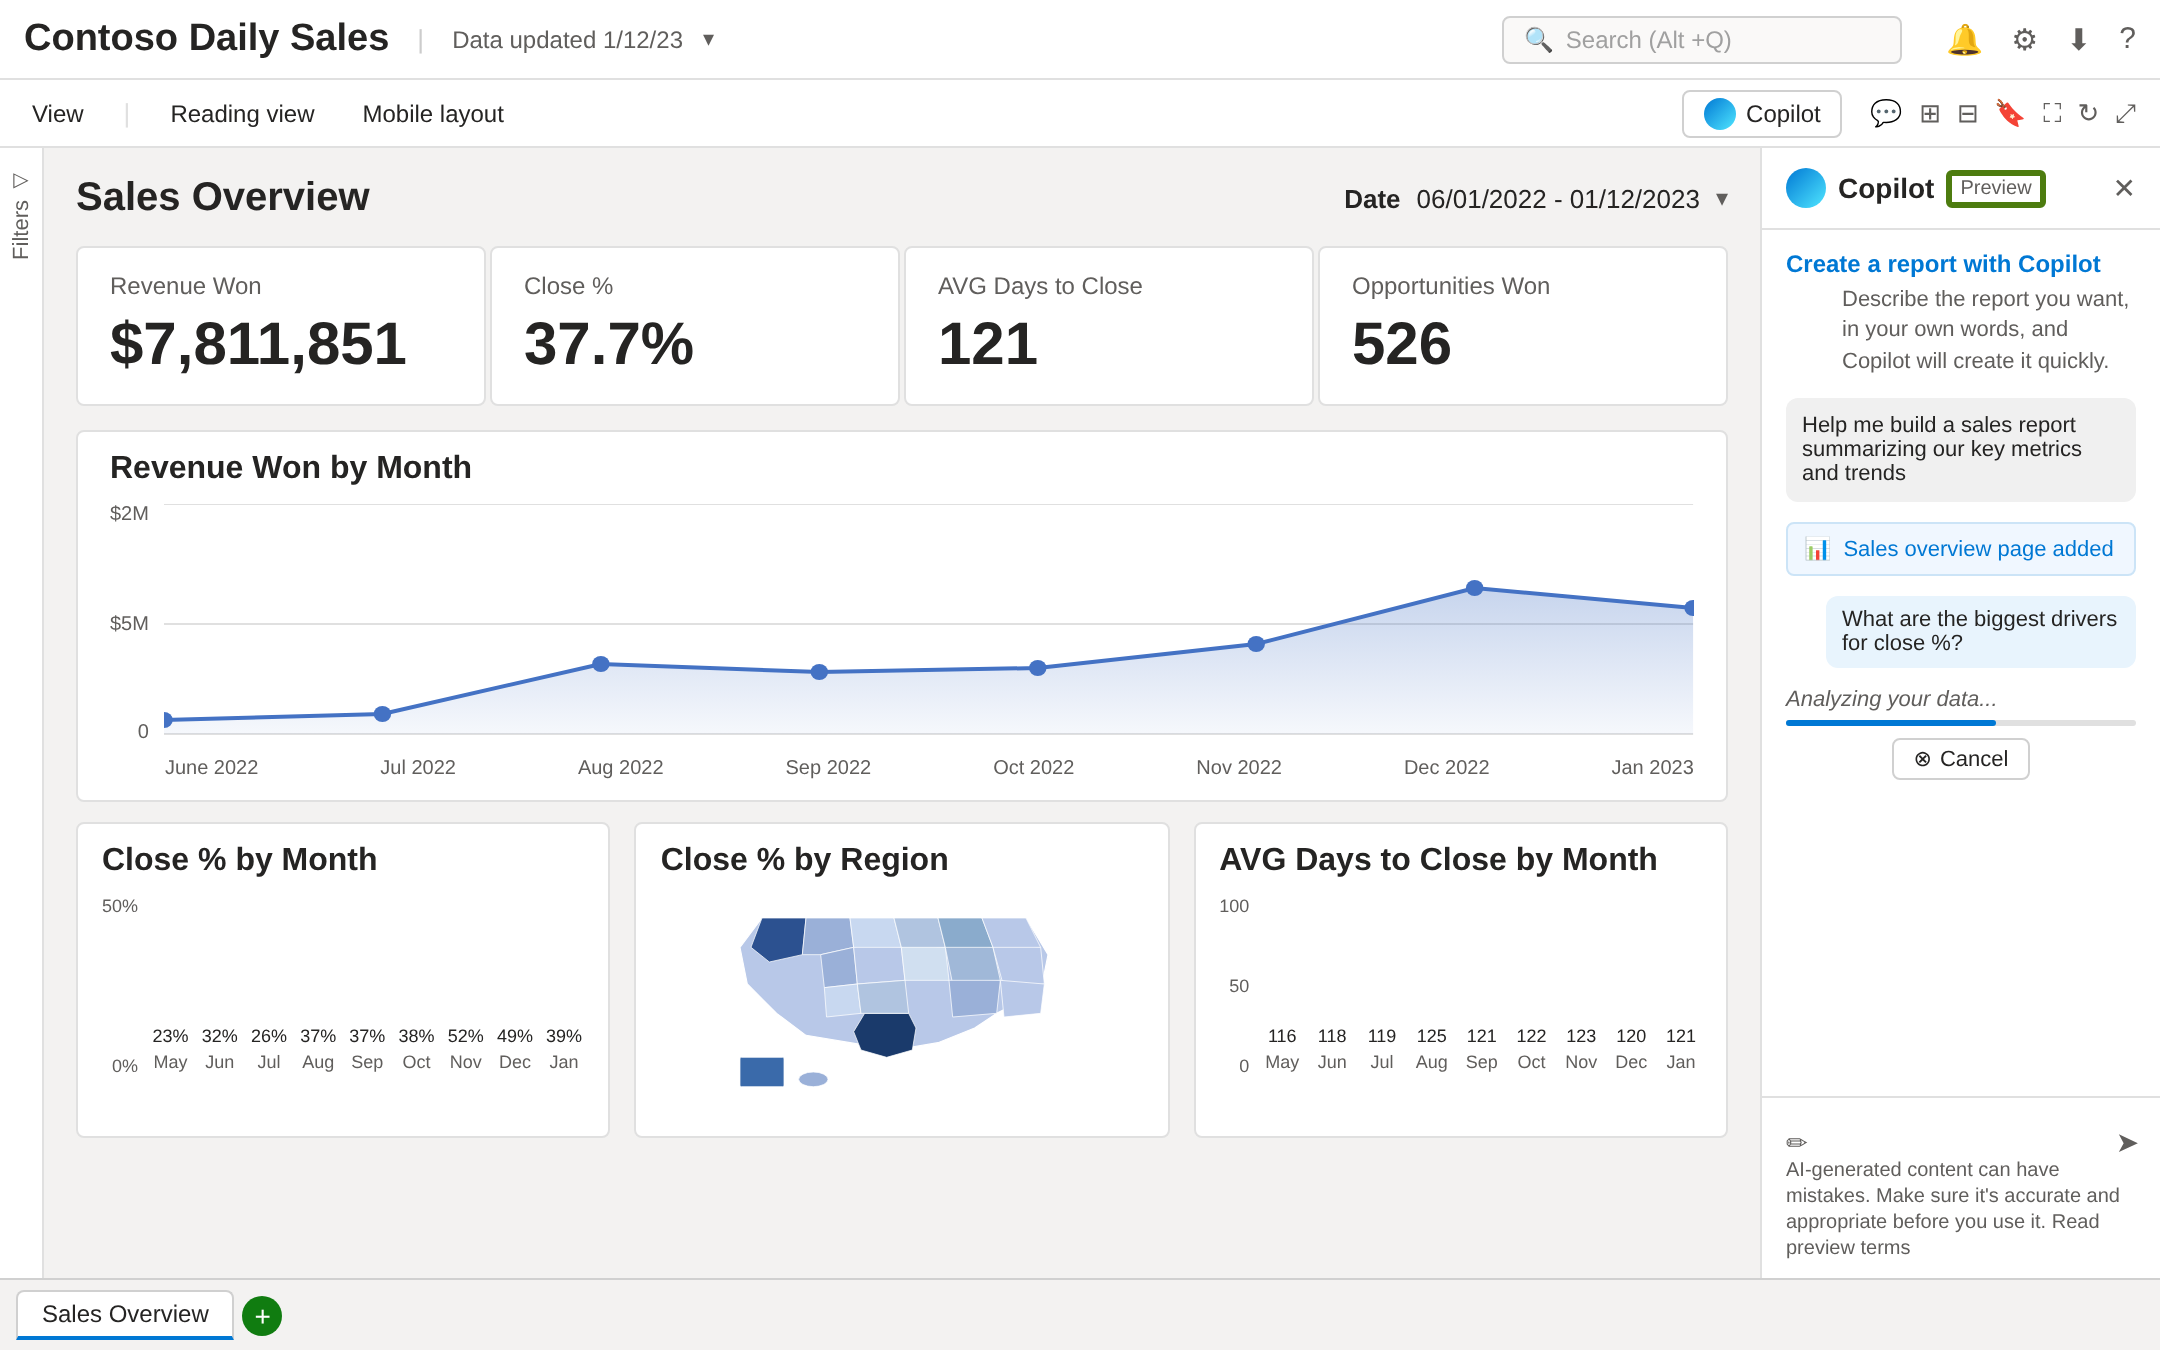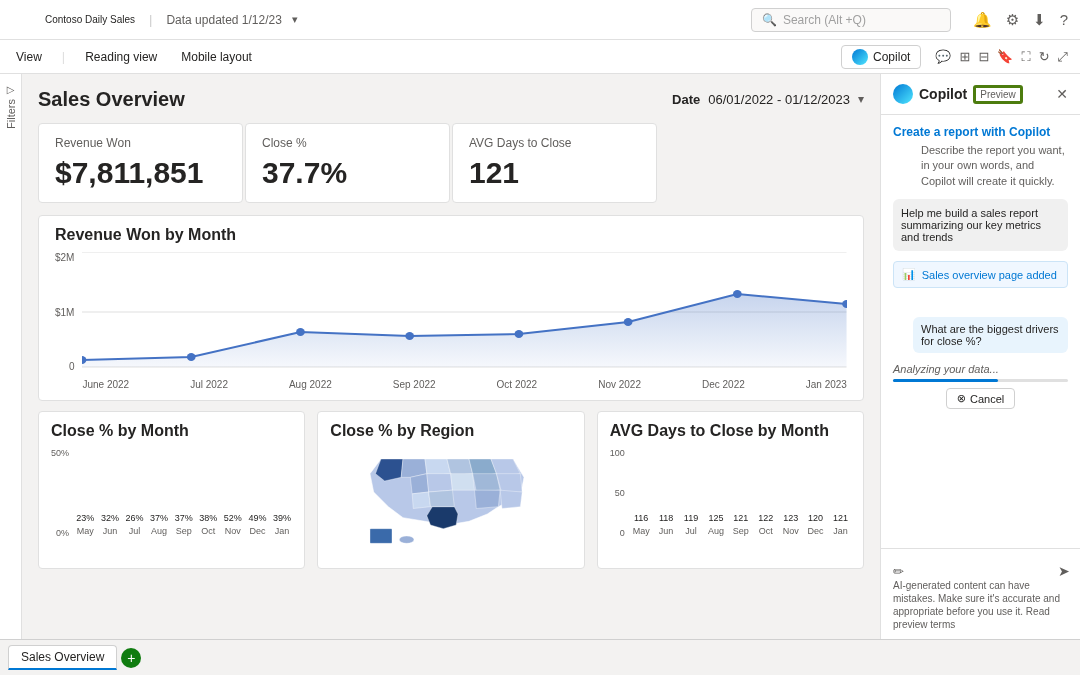--- a/index.html
+++ b/index.html
@@ -1,20 +1,20 @@
 <!DOCTYPE html>
 <html><head>
   <meta charset="utf-8">
   <style>
     * { box-sizing: border-box; margin: 0; padding: 0; }
     body { font-family: 'Segoe UI', Arial, sans-serif; font-size: 13px; background: #f3f2f1; display: flex; flex-direction: column; height: 675px; overflow: hidden; }
 
     
     .top-bar { background: #fff; border-bottom: 1px solid #e0e0e0; display: flex; align-items: center; padding: 0 12px; height: 40px; gap: 10px; }
-    .top-bar-title { font-size: 10px; font-weight: 400; color: #252423; margin-left: 33px; }
+    .top-bar-title { font-size: 19px; font-weight: 700; color: #252423; }
     .top-bar-sep { color: #ccc; margin: 0 4px; }
     .top-bar-updated { font-size: 12px; color: #605e5c; }
     .top-bar-search { margin-left: auto; border: 1px solid #d0d0d0; border-radius: 4px; padding: 4px 10px; width: 200px; font-size: 12px; color: #605e5c; display: flex; align-items: center; gap: 6px; background: #faf9f8; }
     .top-bar-icons { display: flex; gap: 14px; margin-left: 12px; color: #605e5c; font-size: 15px; }
 
     
     .toolbar { background: #fff; border-bottom: 1px solid #e0e0e0; display: flex; align-items: center; padding: 0 12px; height: 34px; gap: 16px; }
     .toolbar-btn { font-size: 12px; color: #252423; cursor: pointer; padding: 2px 4px; }
     .copilot-btn { margin-left: auto; background: #fff; border: 1px solid #d0d0d0; border-radius: 4px; padding: 3px 10px; font-size: 12px; display: flex; align-items: center; gap: 5px; cursor: pointer; color: #252423; }
     .copilot-icon { width: 16px; height: 16px; background: linear-gradient(135deg, #0078d4, #50e6ff); border-radius: 50%; display: inline-block; }
@@ -71,21 +71,21 @@
     .copilot-header-title { font-size: 14px; font-weight: 600; color: #252423; }
     .copilot-preview-badge { font-size: 10px; color: #605e5c; border: 3px solid #4d7c0f; border-radius: 3px; padding: 1px 4px; }
     .copilot-close { margin-left: auto; font-size: 14px; color: #605e5c; cursor: pointer; }
 
     .copilot-body { flex: 1; overflow-y: auto; padding: 10px 12px; display: flex; flex-direction: column; gap: 10px; }
     .copilot-create-section { }
     .copilot-create-title { font-size: 12px; font-weight: 600; color: #0078d4; margin-bottom: 4px; }
     .copilot-create-text { font-size: 11px; color: #605e5c; line-height: 1.4; margin-left: 28px; }
 
     .copilot-chat-bubble { background: #f0f0f0; border-radius: 6px; padding: 8px; font-size: 11px; color: #252423; }
-    .copilot-user-bubble { background: #e8f4fd; border-radius: 6px; padding: 6px 8px; font-size: 11px; color: #252423; margin-left: 20px; margin-top: 19px; }
+    .copilot-user-bubble { background: #e8f4fd; border-radius: 6px; padding: 6px 8px; font-size: 11px; color: #252423; margin-left: 20px; }
     .copilot-status { font-size: 11px; color: #605e5c; font-style: italic; }
     .copilot-progress { height: 3px; background: #e0e0e0; border-radius: 2px; margin-top: 4px; }
     .copilot-progress-bar { height: 100%; width: 60%; background: #0078d4; border-radius: 2px; }
     .sales-added { background: #f0f7ff; border: 1px solid #cce4f7; border-radius: 4px; padding: 6px 8px; font-size: 11px; color: #0078d4; display: flex; align-items: center; gap: 6px; }
     .cancel-btn { background: #fff; border: 1px solid #d0d0d0; border-radius: 4px; padding: 3px 10px; font-size: 11px; cursor: pointer; color: #252423; display: flex; align-items: center; gap: 4px; }
 
     .copilot-footer { padding: 8px 12px; border-top: 1px solid #e0e0e0; }
     .copilot-footer-text { font-size: 10px; color: #605e5c; line-height: 1.3; }
     .copilot-input-row { display: flex; align-items: center; gap: 6px; margin-top: 6px; }
     .copilot-input { border: none; background: transparent; flex: 1; font-size: 11px; }
@@ -163,28 +163,32 @@
         <div class="kpi-value">$7,811,851</div>
       </div>
       <div class="kpi-card">
         <div class="kpi-label">Close %</div>
         <div class="kpi-value">37.7%</div>
       </div>
       <div class="kpi-card">
         <div class="kpi-label">AVG Days to Close</div>
         <div class="kpi-value">121</div>
       </div>
+      <div class="kpi-card">
+        <div class="kpi-label">Opportunities Won</div>
+        <div class="kpi-value">526</div>
+      </div>
     </div>
 
     <div class="chart-full">
       <div class="chart-title">Revenue Won by Month</div>
       <div style="display:flex;gap:4px;">
         <div style="display:flex;flex-direction:column;justify-content:space-between;height:120px;text-align:right;padding-right:4px;">
           <span class="chart-axis-label">$2M</span>
-          <span class="chart-axis-label">$1M</span>
+          <span class="chart-axis-label">$5M</span>
           <span class="chart-axis-label">0</span>
         </div>
         <div style="flex:1;position:relative;">
           <svg width="100%" height="120" viewBox="0 0 700 120" preserveAspectRatio="none">
             <defs>
               <linearGradient id="areaGrad" x1="0" y1="0" x2="0" y2="1">
                 <stop offset="0%" stop-color="#4472c4" stop-opacity="0.3"></stop>
                 <stop offset="100%" stop-color="#4472c4" stop-opacity="0.05"></stop>
               </linearGradient>
             </defs>

